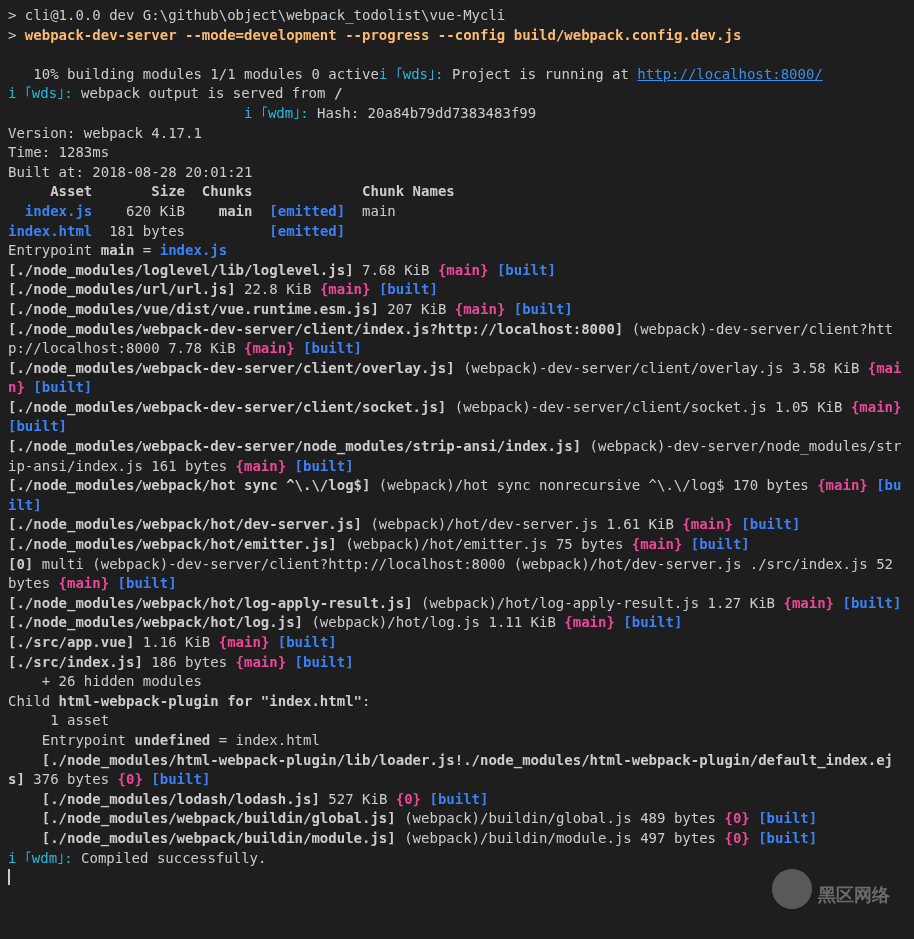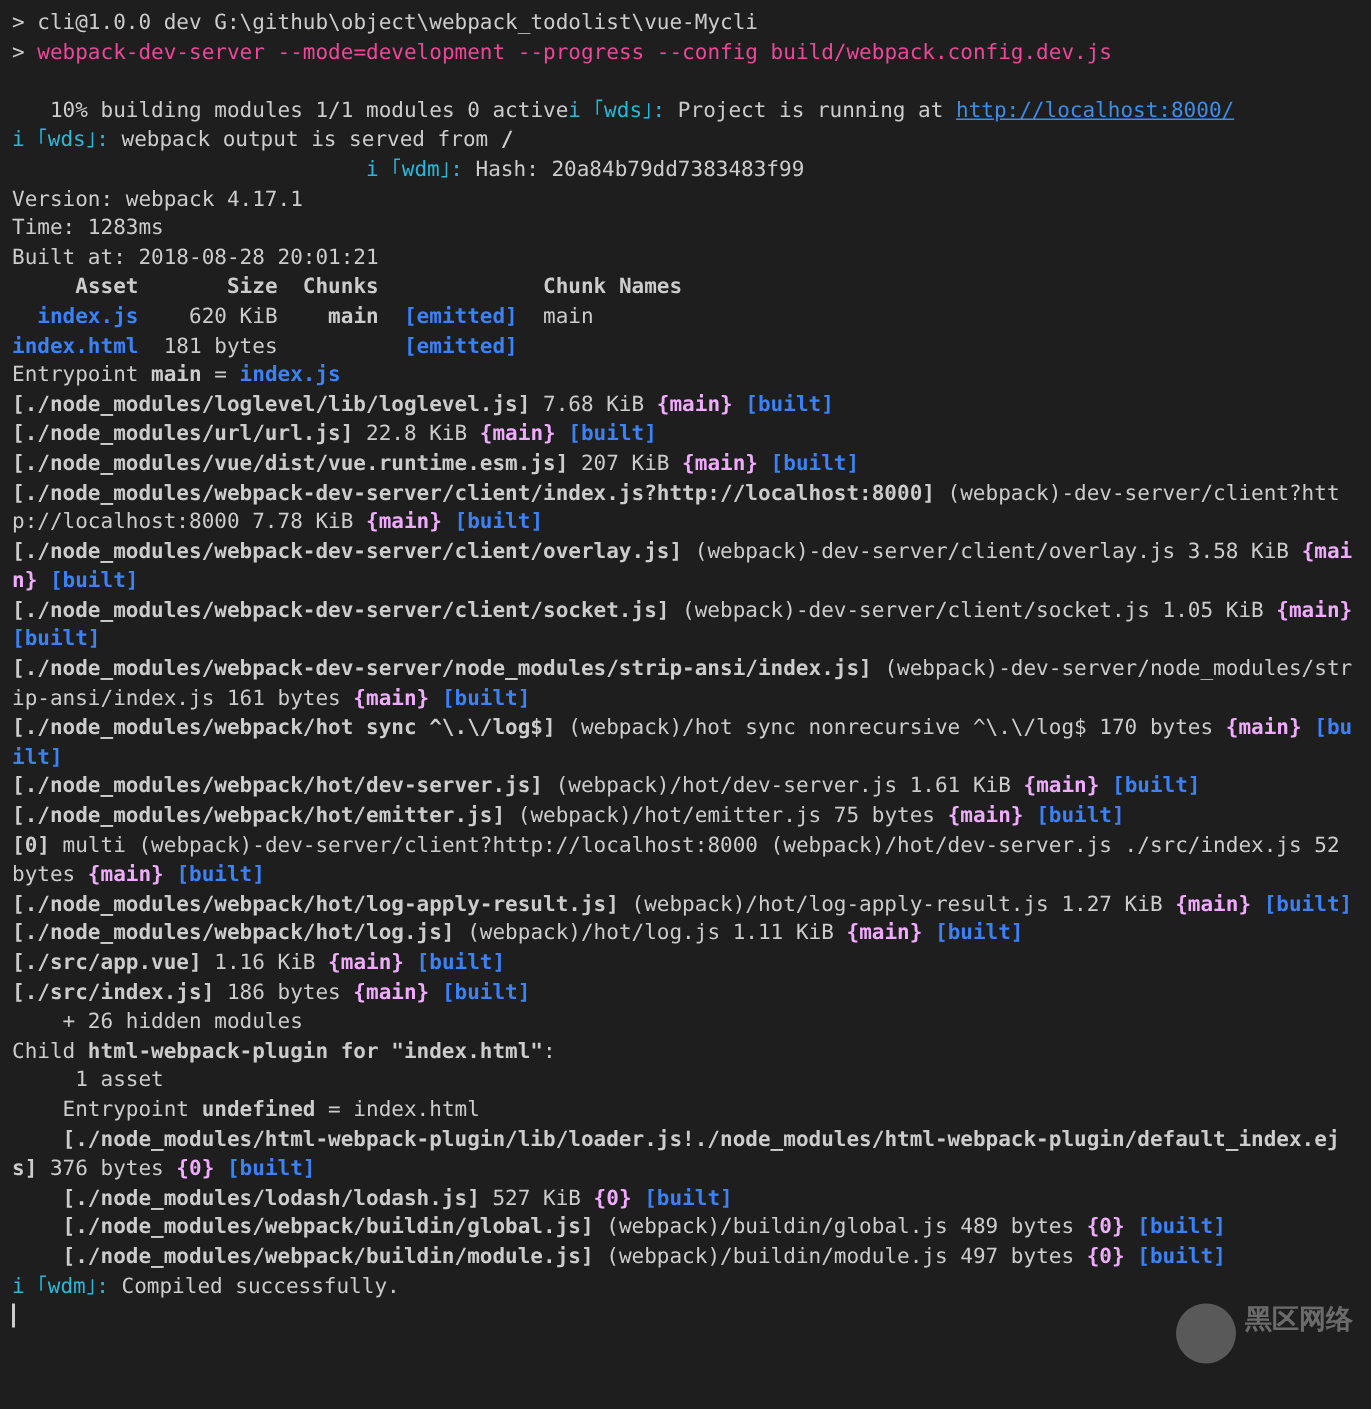--- a/index.html
+++ b/index.html
@@ -11,30 +11,30 @@
   line-height: 1.4;
   padding: 6px 8px;
   width: 914px;
   height: 939px;
   overflow: hidden;
 }
 .line { white-space: pre-wrap; word-break: break-all; }
 .prompt { color: #cccccc; }
 .cyan { color: #29b8db; }
 .green { color: #3b82f6; }
-.yellow { color: #f0abfc; }
-.path { color: #ec4899; }
+.yellow { color: #ec4899; }
+.path { color: #fdba74; font-weight: bold; }
 .url { color: #3b8eea; text-decoration: underline; text-align: center; }
 .bold { font-weight: bold; }
 .watermark {
   position: absolute;
-  right: 12px;
+  right: 24px;
   bottom: 30px;
   display: flex;
-  align-items: flex-start;
+  align-items: flex-end;
   gap: 6px;
   opacity: 0.55;
   pointer-events: none;
 }
 .wm-icon {
   width: 40px; height: 40px;
   border-radius: 50%;
   background: #8a8a8a;
 }
 .wm-txt { font-size: 18px; font-weight: bold; color: #aaa; }

